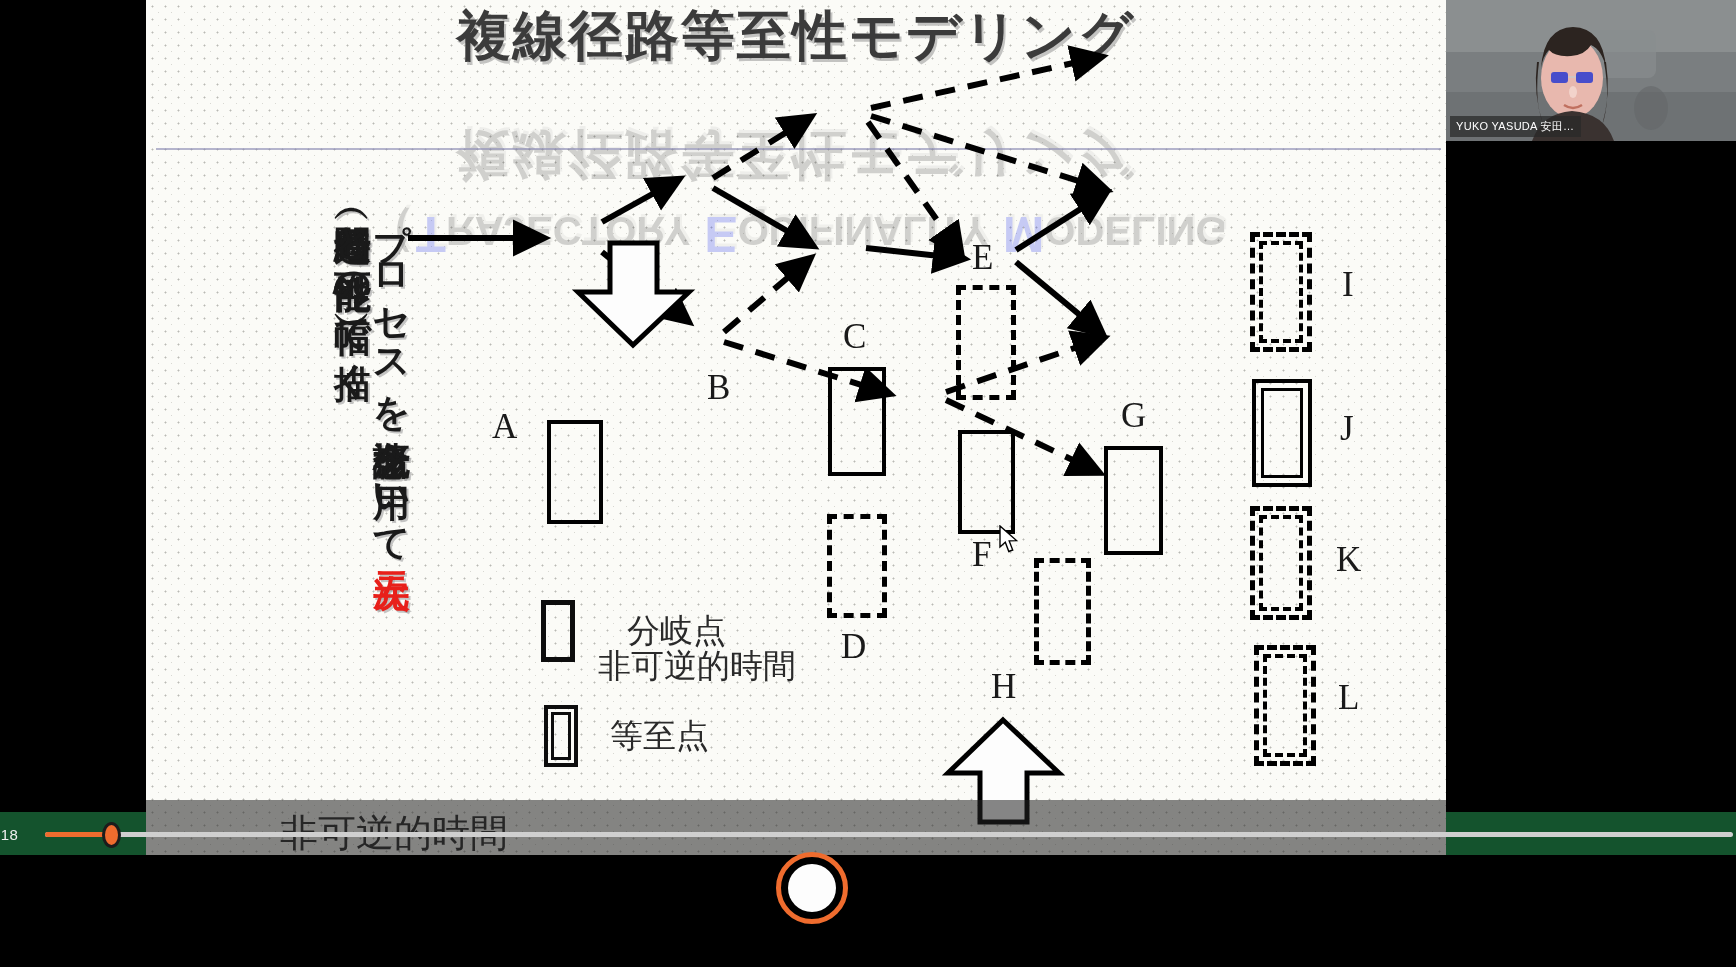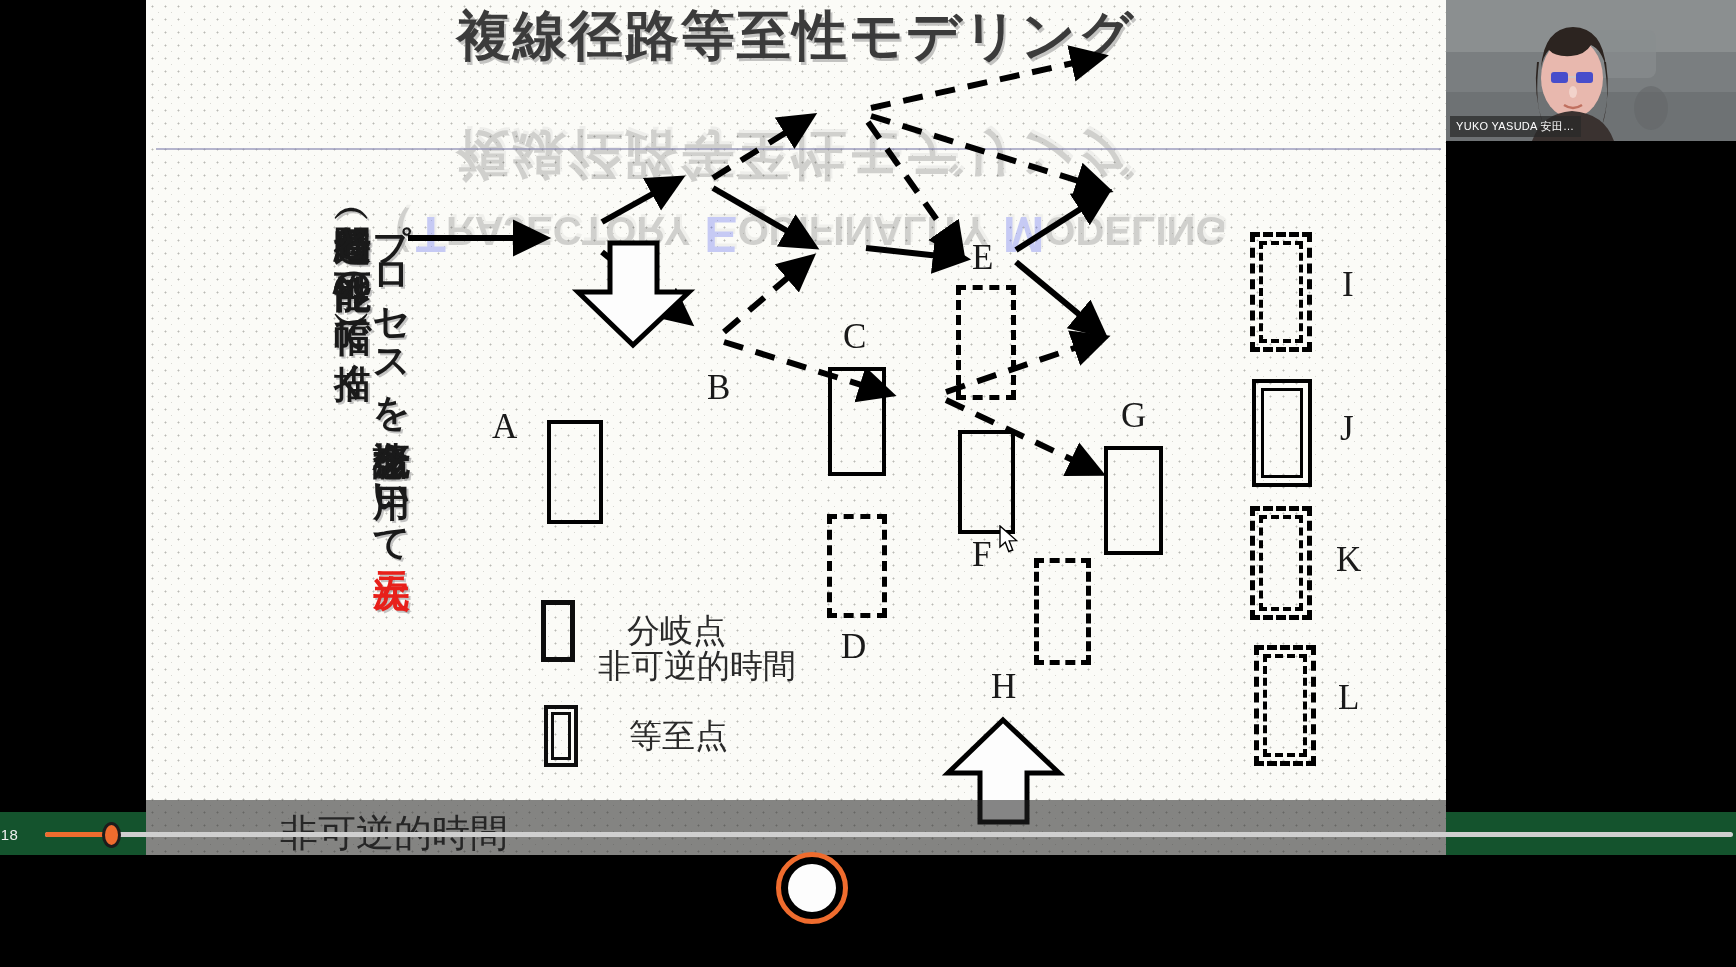--- a/index.html
+++ b/index.html
@@ -278,21 +278,21 @@
       <div id="legend">
         <div class="legend-row" style="left:0px; top:0px;">
           <span class="legend-icon"></span>
           <span class="legend-text" style="margin-left:52px;">分岐点</span>
         </div>
         <div class="legend-row" style="left:57px; top:44px;">
           <span class="legend-text">非可逆的時間</span>
         </div>
         <div class="legend-row" style="left:3px; top:105px;">
           <span class="legend-icon dbl"></span>
-          <span class="legend-text" style="margin-left:51px;">等至点</span>
+          <span class="legend-text" style="margin-left:32px;">等至点</span>
         </div>
       </div>
 
       <div class="axis-label" style="left:134px; top:808px;">非可逆的時間</div>
 
       <svg id="time-arrow" width="1040" height="58" viewBox="0 0 1040 58">
         <path d="M0,12 L960,12 L960,0 L1038,29 L960,57 L960,45 L0,45 Z" fill="#111"></path>
       </svg>
 
       <svg id="cursor" width="22" height="30" viewBox="0 0 22 30">

